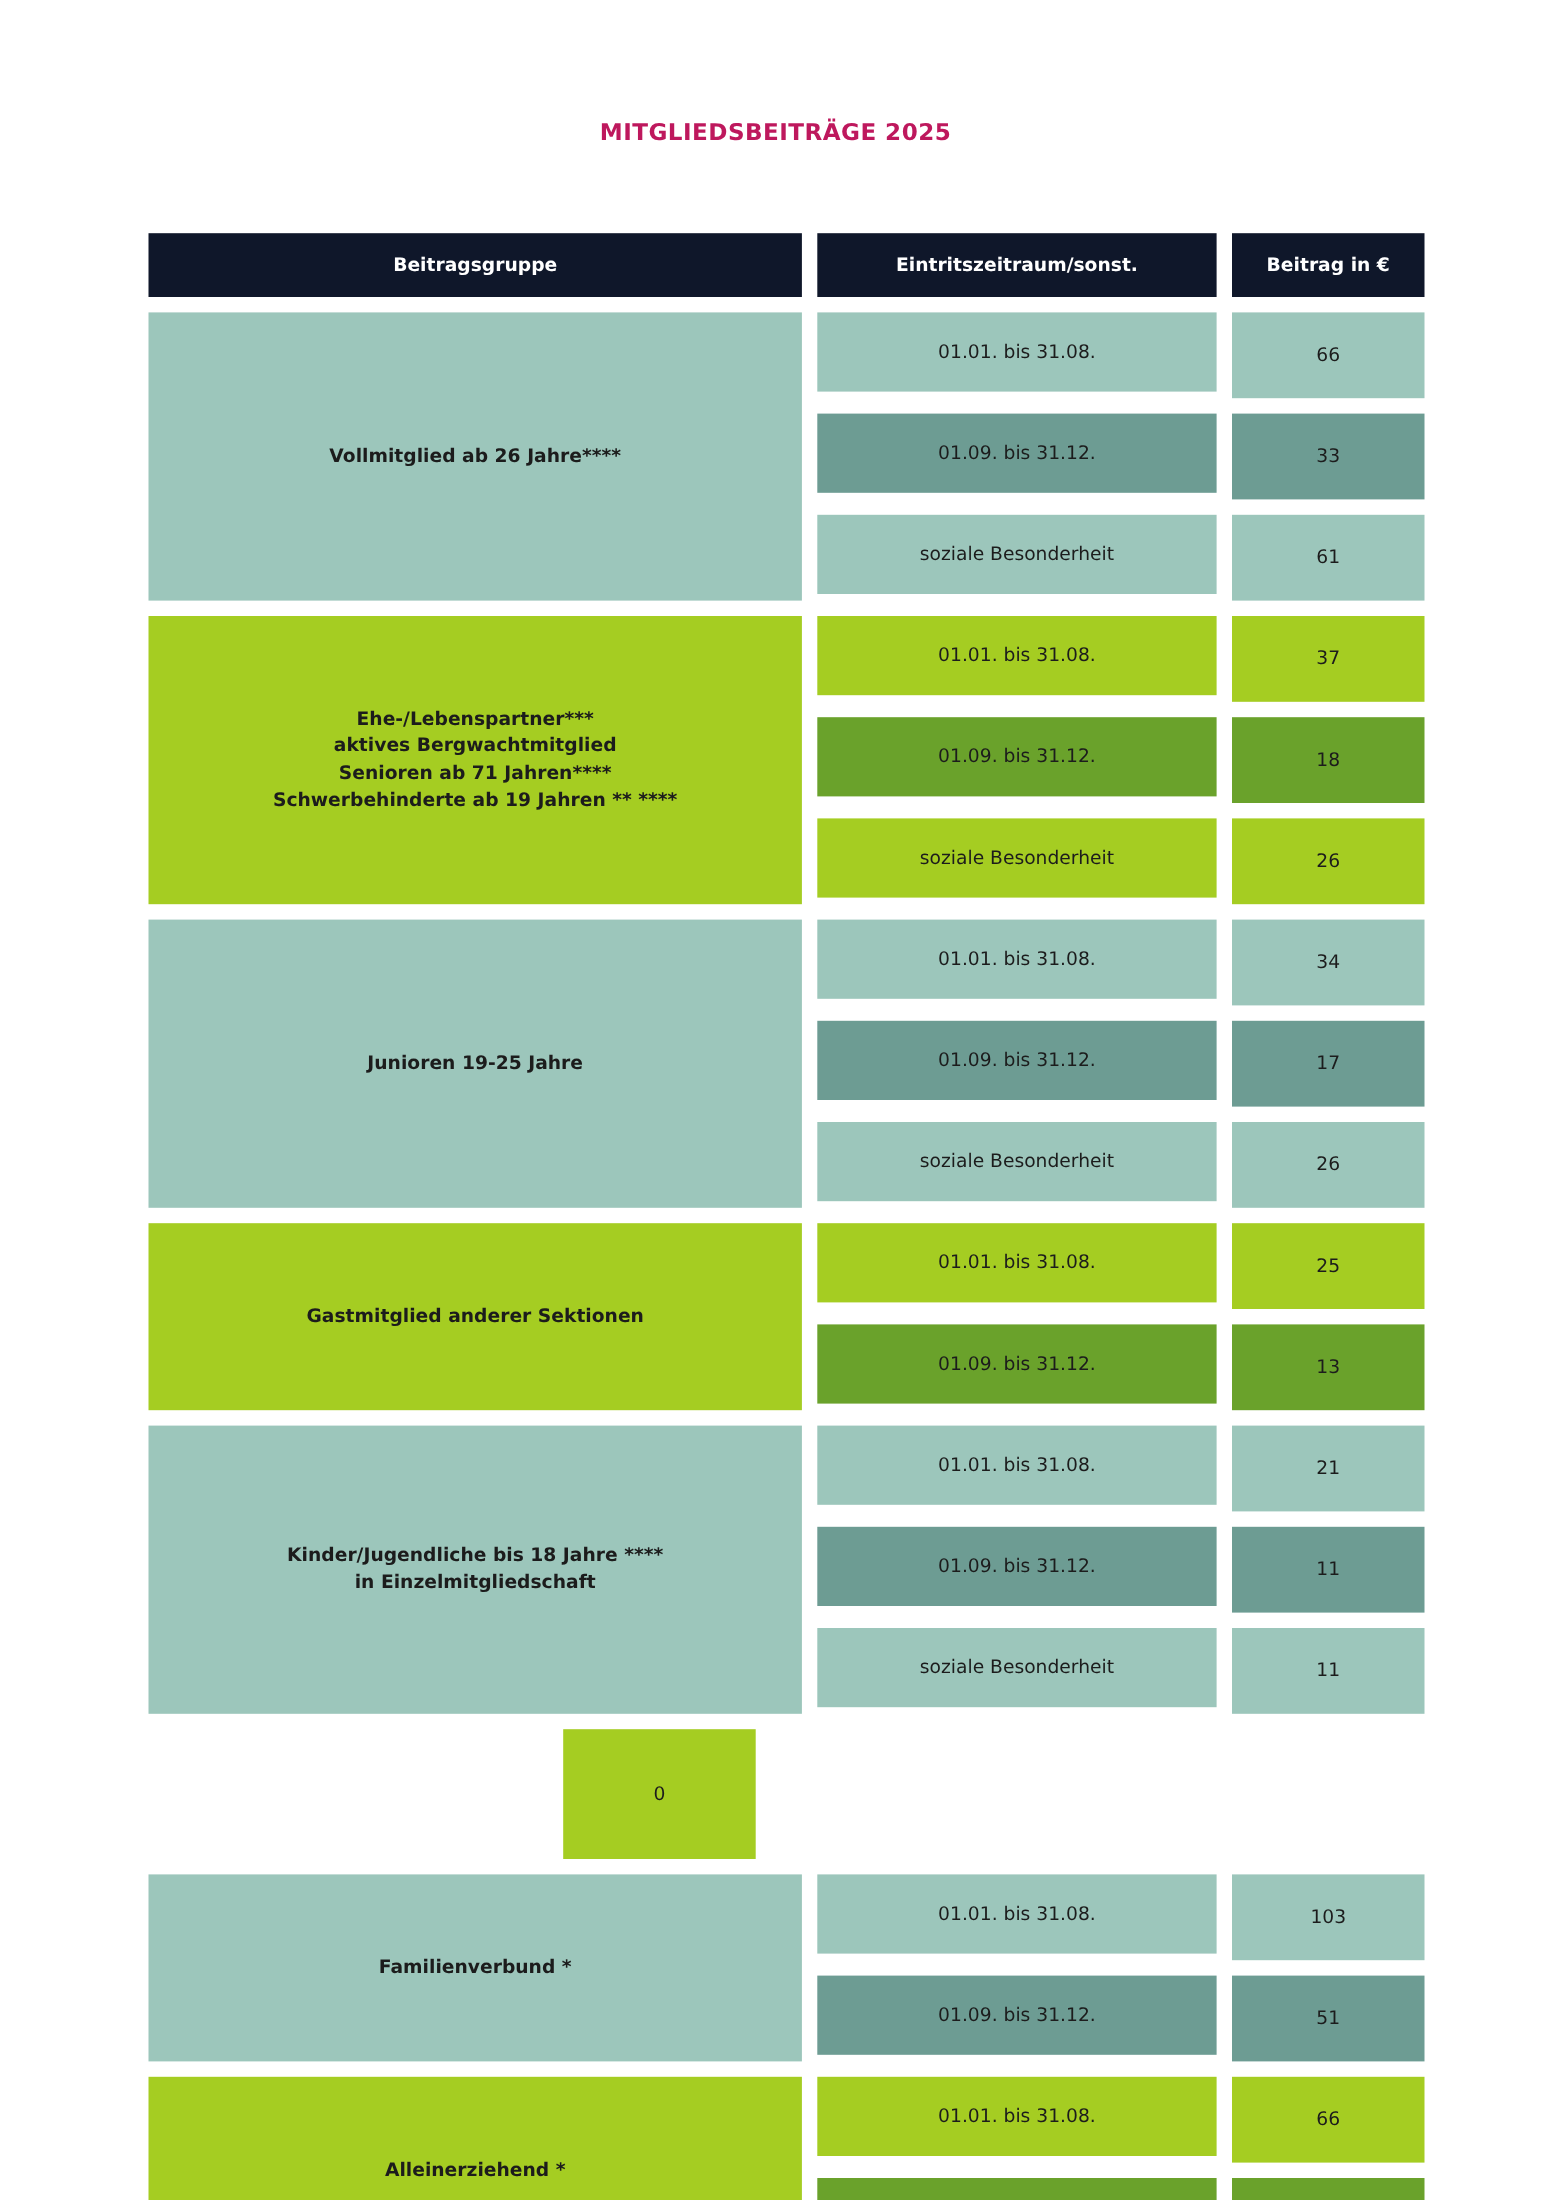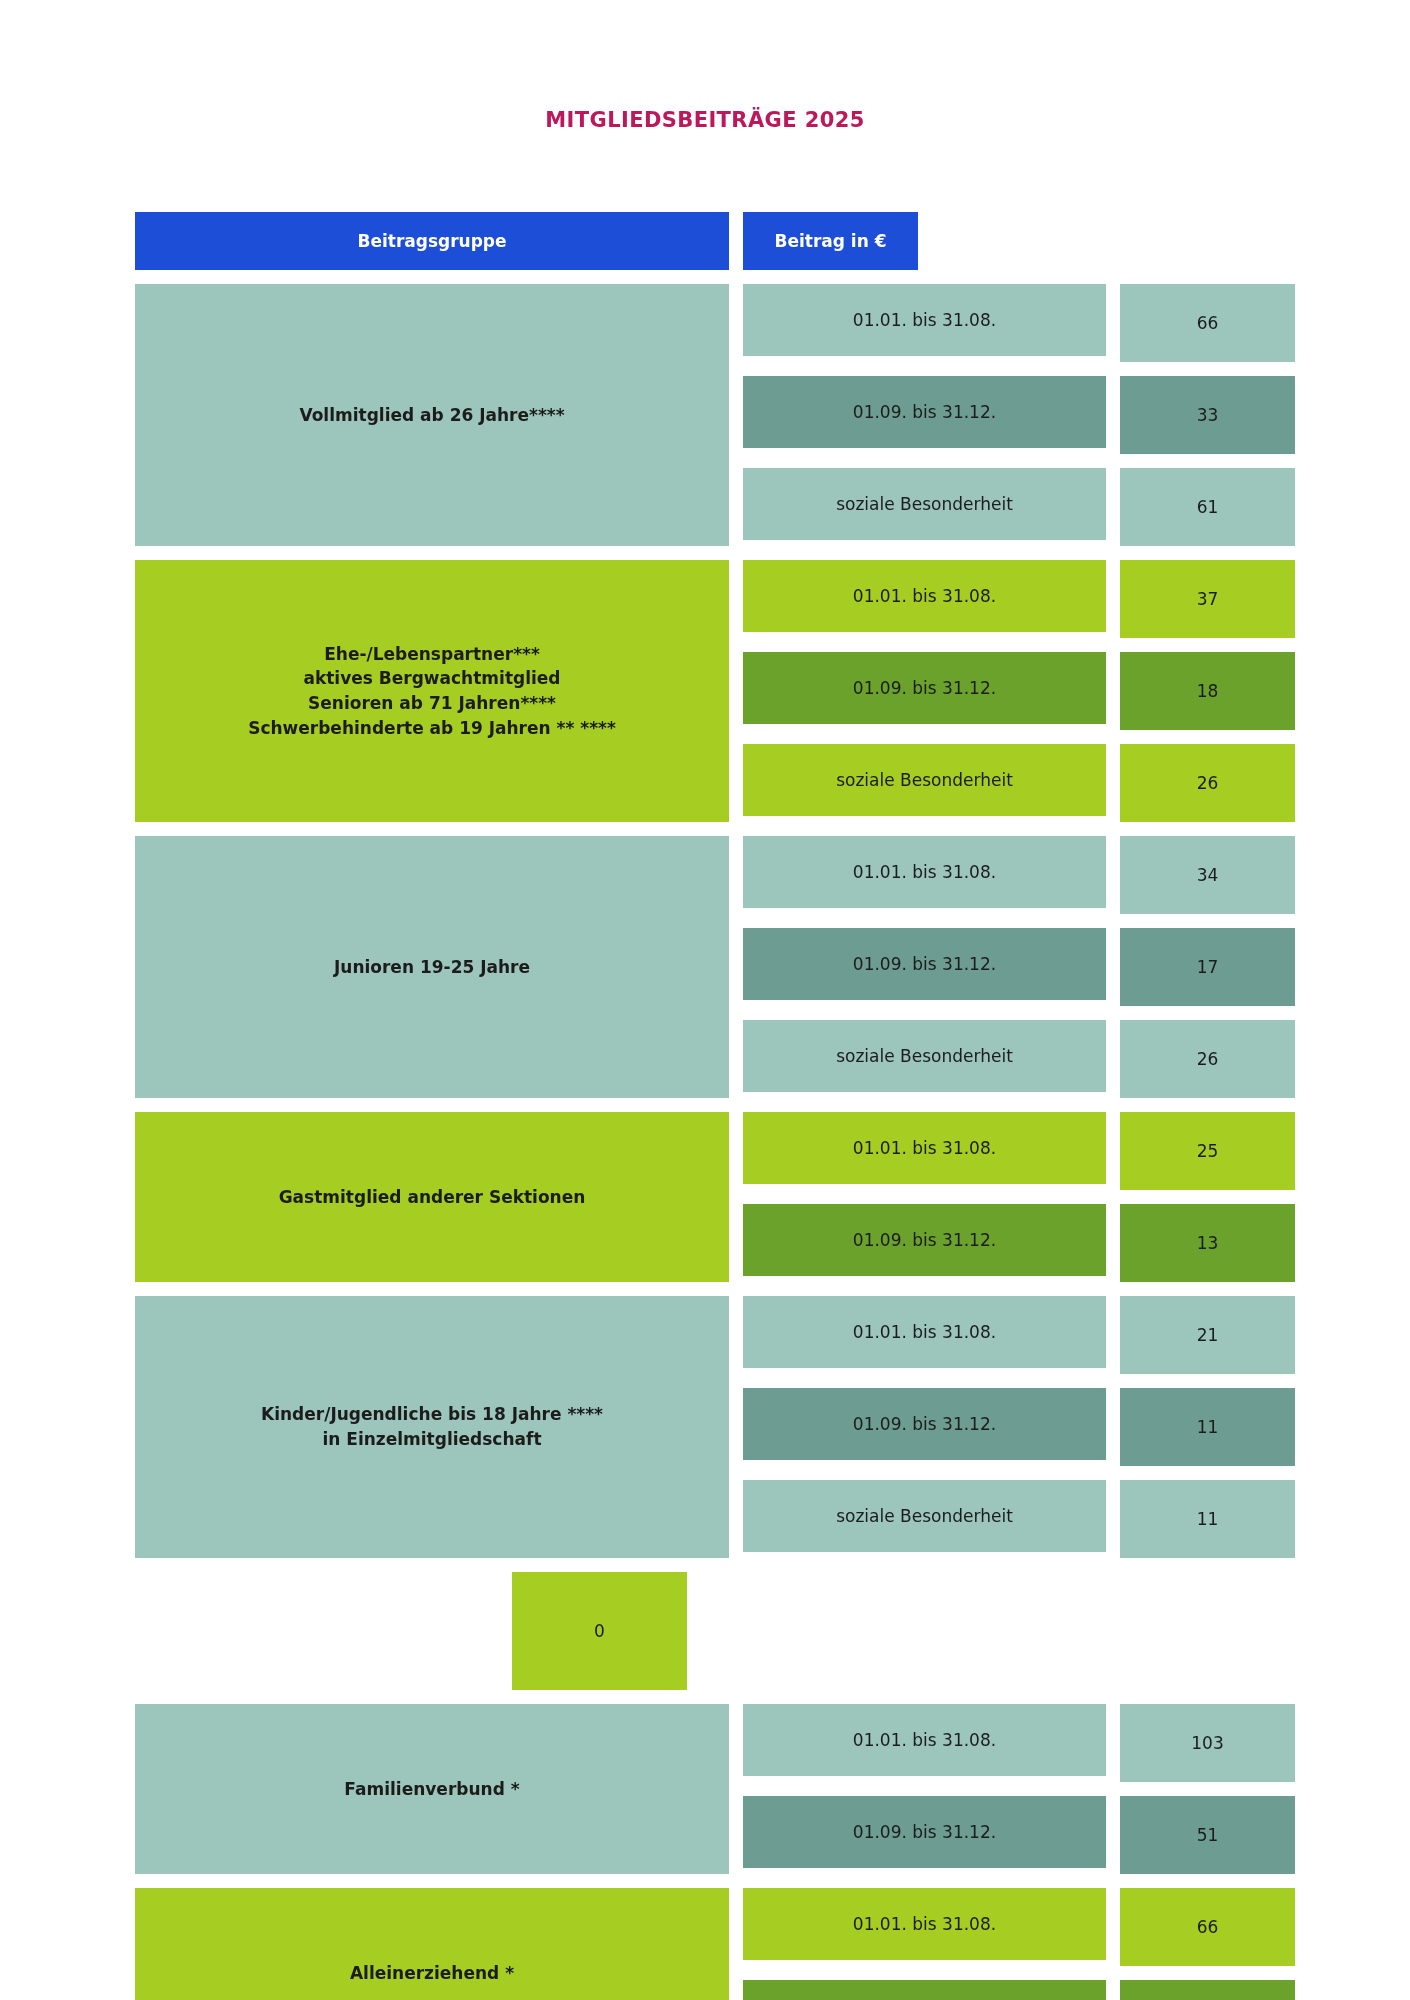--- a/index.html
+++ b/index.html
@@ -83,21 +83,21 @@
     font-size: 17px;
     box-sizing: border-box;
   }
   
   .header-row {
     display: flex;
     gap: 14px;
     margin-bottom: 14px;
   }
   .head-cell {
-    background: #1d4ed8;
+    background: #0f172a;
     color: #ffffff;
     font-size: 17px;
     font-weight: bold;
     height: 58px;
     display: flex;
     align-items: center;
     justify-content: center;
     box-sizing: border-box;
   }
   .head-group { width: 594px; flex: 0 0 594px; }
@@ -116,20 +116,21 @@
 <body>
 
 <div class="page">
 
   <div class="doc-title">MITGLIEDSBEITRÄGE 2025</div>
 
   <div class="table-wrap">
 
     <div class="header-row">
       <div class="head-cell head-group">Beitragsgruppe</div>
+      <div class="head-cell head-period">Eintritszeitraum/sonst.</div>
       <div class="head-cell head-amount">Beitrag in €</div>
     </div>
 
     <div class="row">
       <div class="col-group bg-teal-light multi-line">Vollmitglied ab 26 Jahre****</div>
       <div class="col-right">
         <div class="subrow">
           <div class="cell-period bg-teal-light">01.01. bis 31.08.</div>
           <div class="cell-amount bg-teal-light">66</div>
         </div>

